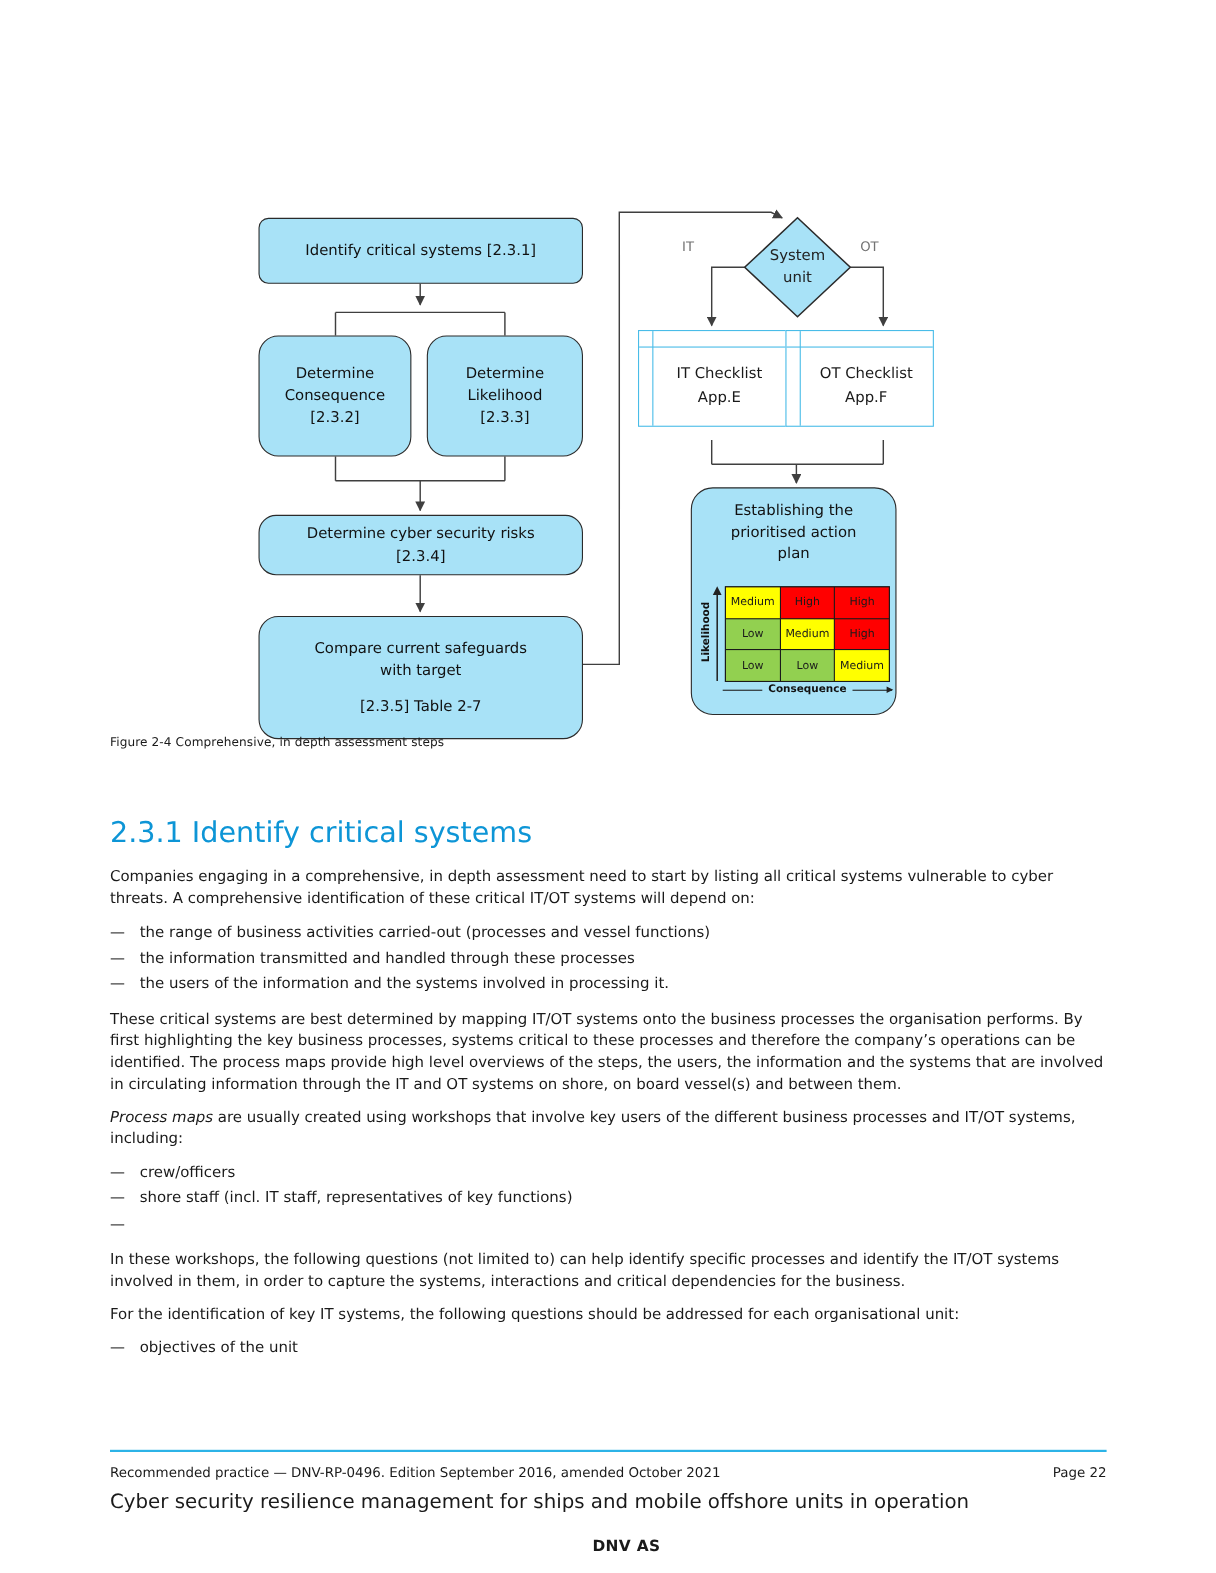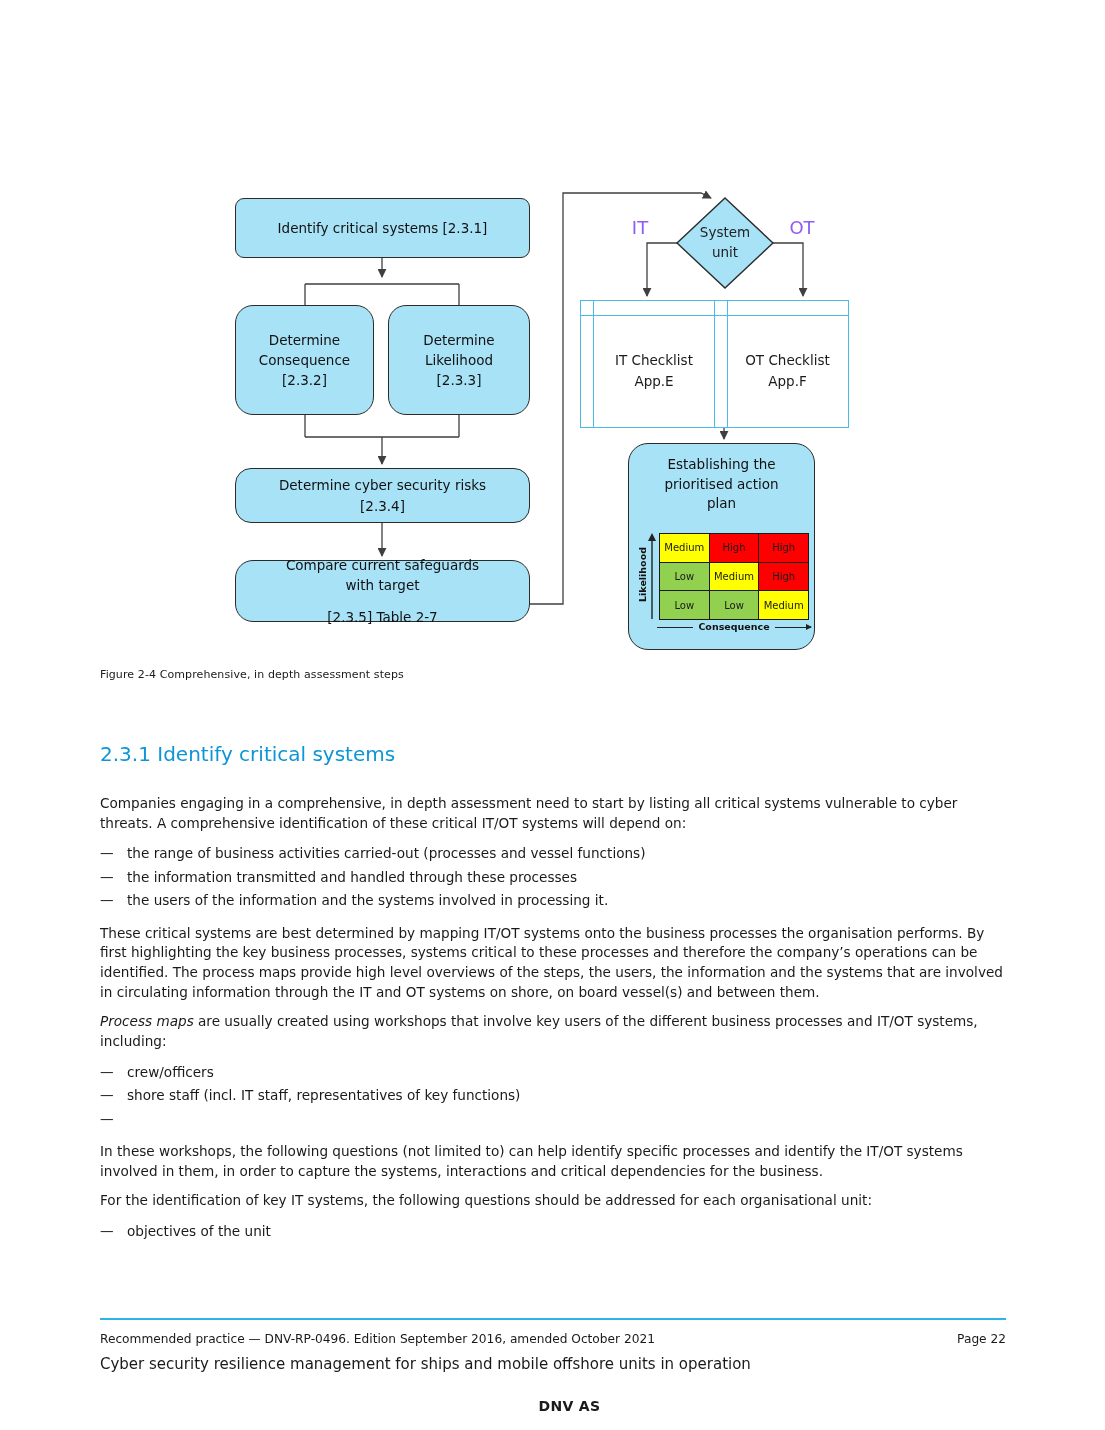--- a/index.html
+++ b/index.html
@@ -11,31 +11,31 @@
   .diagram { position:absolute; left:0; top:170px; width:1105px; height:512px; }
   .diagram svg.connectors { position:absolute; left:0; top:0; width:1105px; height:512px; pointer-events:none; }
 
   .fc-box { position:absolute; background:#a8e2f7; border:1.4px solid #2b2b2b;
             display:flex; flex-direction:column; align-items:center; justify-content:center;
             text-align:center; font-size:13.5px; line-height:1.5; color:#111; white-space:pre-line; }
   #b-identify { left:235px; top:28px;  width:295px; height:60px;  border-radius:9px; }
   #b-conseq   { left:235px; top:135px; width:139px; height:110px; border-radius:18px; }
   #b-likeli   { left:388px; top:135px; width:142px; height:110px; border-radius:18px; }
   #b-risks    { left:235px; top:298px; width:295px; height:55px;  border-radius:16px; }
-  #b-compare  { left:235px; top:390px; width:295px; height:62px;  border-radius:18px; }
+  #b-compare  { left:235px; top:390px; width:295px; height:112px;  border-radius:18px; }
   #b-compare .cmp-top { margin-bottom:11px; }
   #b-action   { left:628px; top:273px; width:187px; height:207px; border-radius:20px; display:block; }
 
   .decision-label { position:absolute; left:690px; top:53px; width:70px; text-align:center;
                     font-size:13.5px; line-height:1.45; color:#222; white-space:pre-line; }
-  .branch-label { position:absolute; top:47px; width:40px; text-align:center; font-size:18px; color:#8b5cf6; }
+  .branch-label { position:absolute; top:47px; width:40px; text-align:left; font-size:12px; color:#737373; }
   #lbl-it { left:620px; }
   #lbl-ot { left:782px; }
 
-  .checklist { position:absolute; top:130px; width:136px; height:128px; background:#fff;
+  .checklist { position:absolute; top:130px; width:136px; height:88px; background:#fff;
                border:1.4px solid #49bce8; display:flex; align-items:center; justify-content:center;
                text-align:center; font-size:13.5px; line-height:1.5; white-space:pre-line;
                padding-left:12px; padding-top:13px; }
   #cl-it { left:580px; }
   #cl-ot { left:714px; width:135px;justify-content:center; }
   .checklist .hline { position:absolute; left:0; right:0; top:14px; border-top:1.4px solid #49bce8; }
   .checklist .vline { position:absolute; top:0; bottom:0; left:12px; border-left:1.4px solid #49bce8; }
 
   .action-title { position:absolute; left:0; top:11px; width:100%; text-align:center;
                   font-size:13.5px; line-height:1.45; white-space:pre-line; }
@@ -50,32 +50,32 @@
             display:flex; align-items:center; }
   .axis-x-line { flex:1; height:0; border-top:1.4px solid #222; position:relative; }
   .axis-x-line.arrow-right::after { content:""; position:absolute; right:-1px; top:-4px;
             border-left:6px solid #222; border-top:3.5px solid transparent; border-bottom:3.5px solid transparent; }
   .axis-x-label { font-size:9.5px; font-weight:bold; margin:0 5px; white-space:nowrap; }
 
   
   .figure-caption { position:absolute; left:100px; top:668px; width:905px;
                     font-size:11px; font-weight:normal; letter-spacing:.1px; }
   .content { position:absolute; left:100px; top:742px; width:906px; }
-  .content h2 { font-size:20px; font-weight:400; color:#0d95d6; margin:0 0 28px 0; line-height:1.2; }
+  .content h2 { font-size:26px; font-weight:400; color:#0d95d6; margin:0 0 15px 0; line-height:1.2; }
   .content p { font-size:13.6px; line-height:1.45; margin:0 0 10px 0; }
   .content .italic { font-style:italic; }
   .content ul { list-style:none; margin:2px 0 13px 0; }
   .content li { display:flex; font-size:13.6px; line-height:1.5; margin-bottom:3px; }
   .content .li-dash { width:27px; flex:none; }
 
   
   .footer { position:absolute; left:100px; top:1318px; width:906px; }
   .footer-divider { border-top:2px solid #2cb3e7; height:0; }
   .footer-row { display:flex; justify-content:space-between; margin-top:12px; font-size:12.2px; }
-  .footer-sub { margin-top:9px; font-size:15px; }
+  .footer-sub { margin-top:9px; font-size:18px; }
   .publisher { position:absolute; left:17px; top:1398px; width:1105px; text-align:center;
                font-size:14px; font-weight:700; letter-spacing:.3px; }
 </style>
 </head>
 <body>
 
 <div class="page">
 
   <div class="diagram">
 

